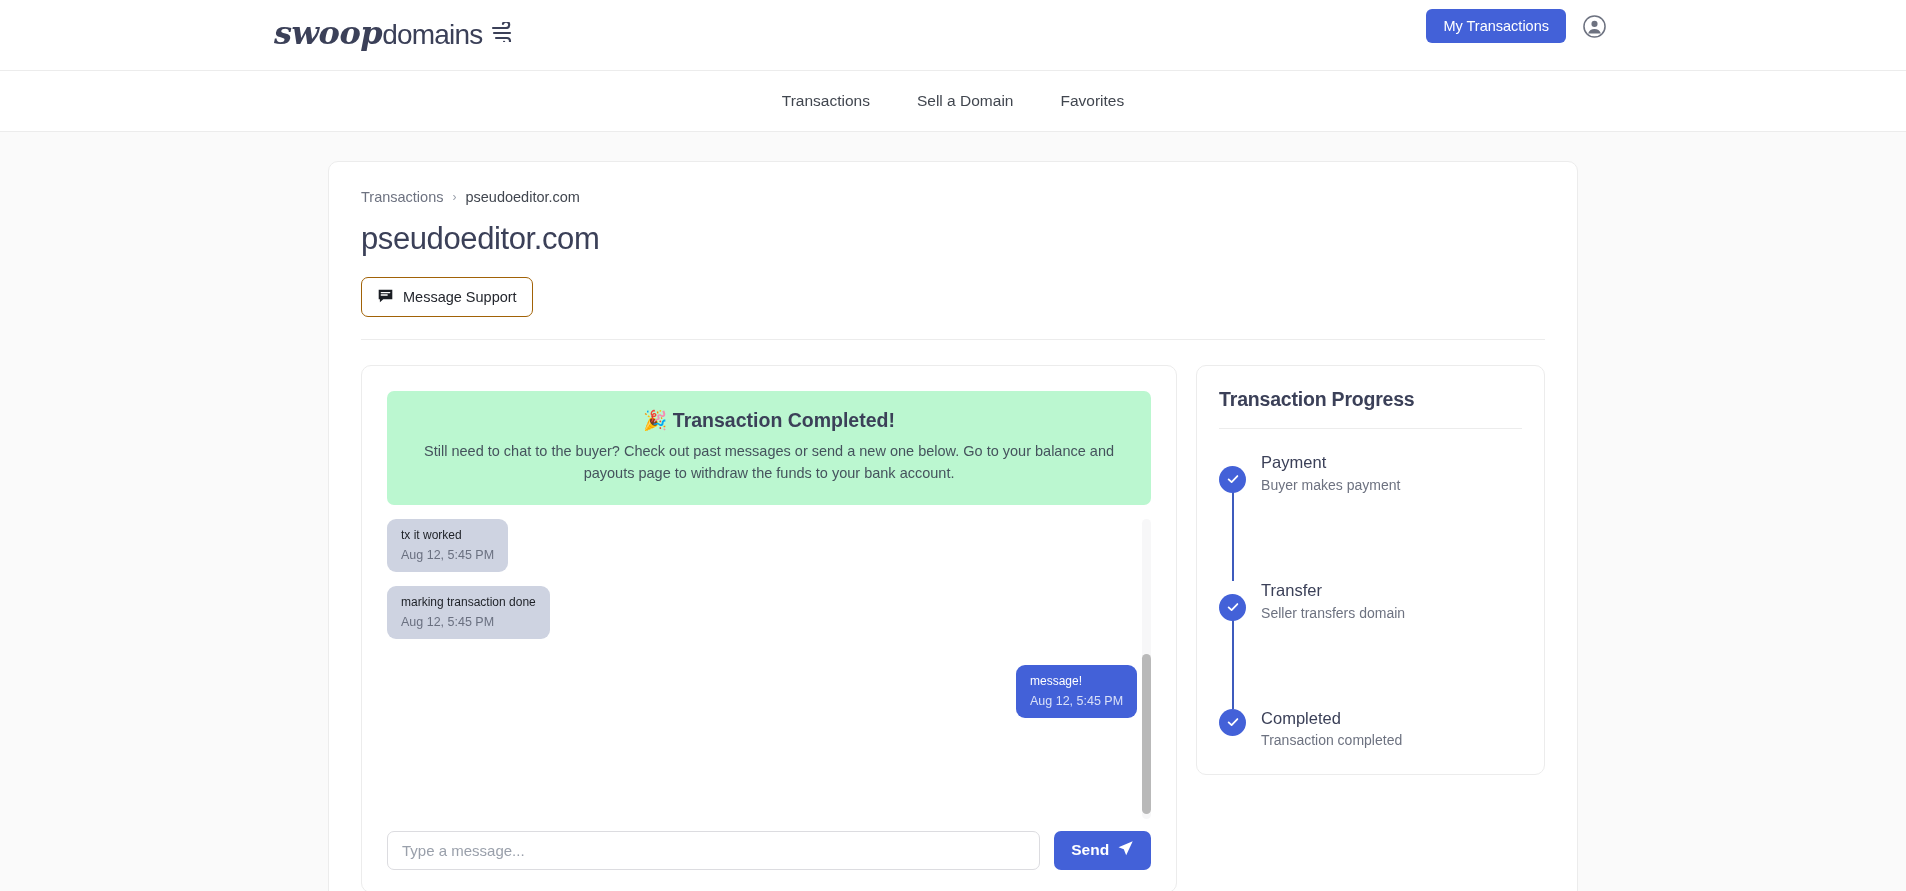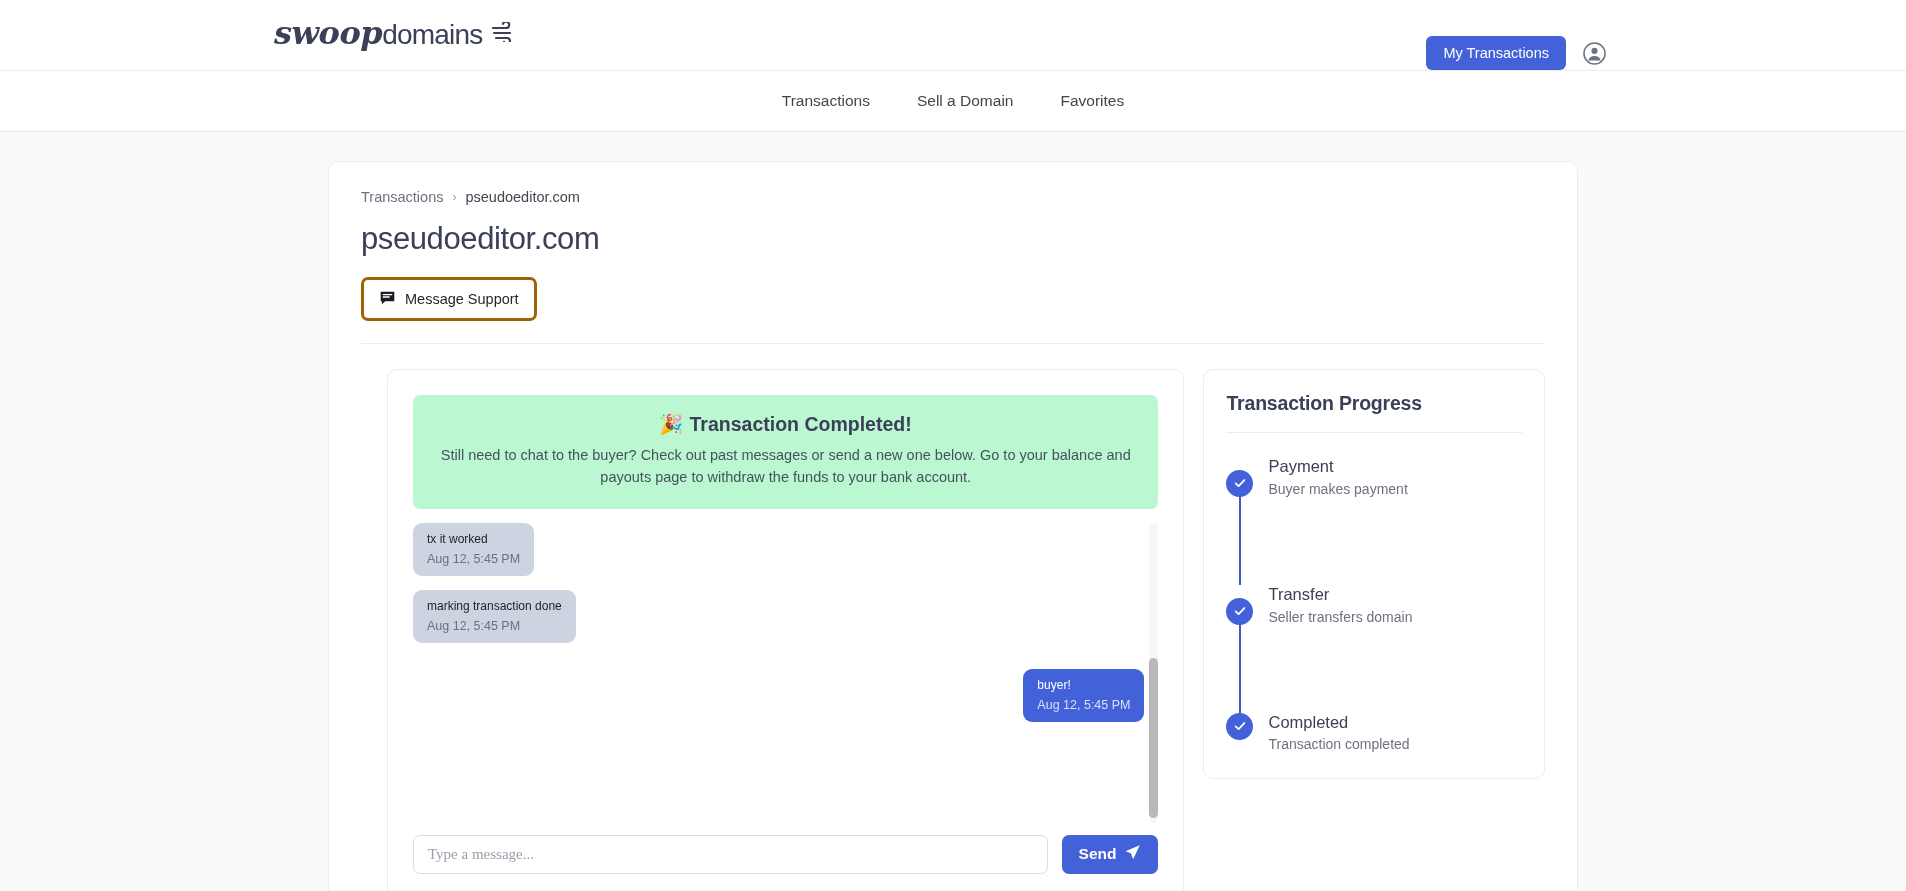--- a/index.html
+++ b/index.html
@@ -44,21 +44,21 @@
     color: #3b4058;
   }
   .logo-mark {
     margin-left: 9px;
     display: inline-block;
     transform: translateY(-2px);
   }
   .topbar-right {
     position: absolute;
     right: 300px;
-    top: 36px;
+    top: 9px;
     display: flex;
     align-items: center;
     gap: 16px;
   }
   .btn-primary {
     background: #4361d8;
     color: #ffffff;
     border: none;
     border-radius: 6px;
     font-size: 14.5px;
@@ -125,21 +125,21 @@
     color: #3b4058;
     letter-spacing: -0.4px;
     margin-bottom: 20px;
   }
 
   .btn-outline {
     display: inline-flex;
     align-items: center;
     gap: 9px;
     background: #ffffff;
-    border: 3px solid #a16207;
+    border: 1px solid #a16207;
     border-radius: 7px;
     padding: 9px 15px;
     font-size: 14.5px;
     color: #23262d;
     cursor: pointer;
     font-family: "Liberation Sans", sans-serif;
   }
 
   .hr {
     height: 1px;
@@ -155,21 +155,20 @@
 
   
   .chat-card {
     width: 829px;
     background: #ffffff;
     border: 1px solid #ececec;
     border-radius: 10px;
     padding: 25px 25px 22px 25px;
     display: flex;
     flex-direction: column;
-    margin-left: 26px;
   }
   .banner {
     background: #bbf7d0;
     border-radius: 7px;
     padding: 18px 22px 20px 22px;
     text-align: center;
   }
   .banner-title {
     font-size: 19.5px;
     font-weight: 700;
@@ -230,21 +229,21 @@
     gap: 14px;
     margin-top: 12px;
   }
   .composer input {
     flex: 1;
     height: 39px;
     border: 1px solid #dcdce0;
     border-radius: 7px;
     padding: 0 14px;
     font-size: 15px;
-    font-family: Liberation Serif, serif;
+    font-family: Liberation Sans, sans-serif;
     color: #23262d;
     outline: none;
     background: #ffffff;
   }
   .composer input::placeholder { color: #9aa0ab; }
   .btn-send {
     display: inline-flex;
     align-items: center;
     gap: 8px;
     background: #4361d8;
@@ -378,21 +377,21 @@
 
           <div class="msg-row in">
             <div class="bubble in">
               <div class="bubble-text">marking transaction done</div>
               <div class="bubble-time">Aug 12, 5:45 PM</div>
             </div>
           </div>
 
           <div class="msg-row out" style="margin-top:26px;">
             <div class="bubble out">
-              <div class="bubble-text">buyer!</div>
+              <div class="bubble-text">message!</div>
               <div class="bubble-time">Aug 12, 5:45 PM</div>
             </div>
           </div>
 
 
           <div class="scroll-track">
             <div class="scroll-thumb"></div>
           </div>
         </div>
 

